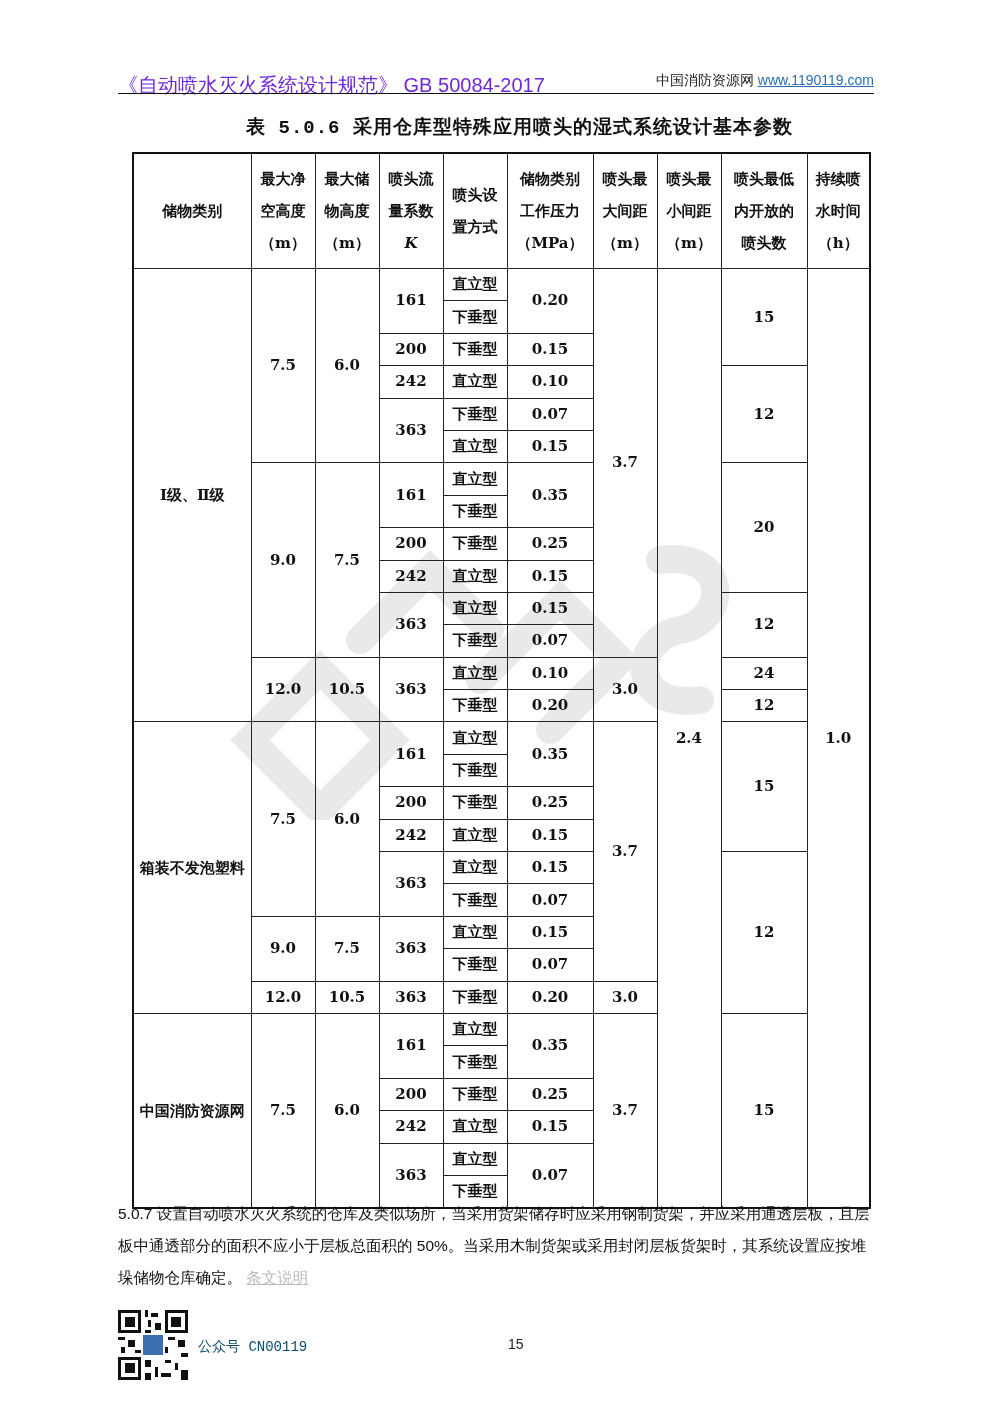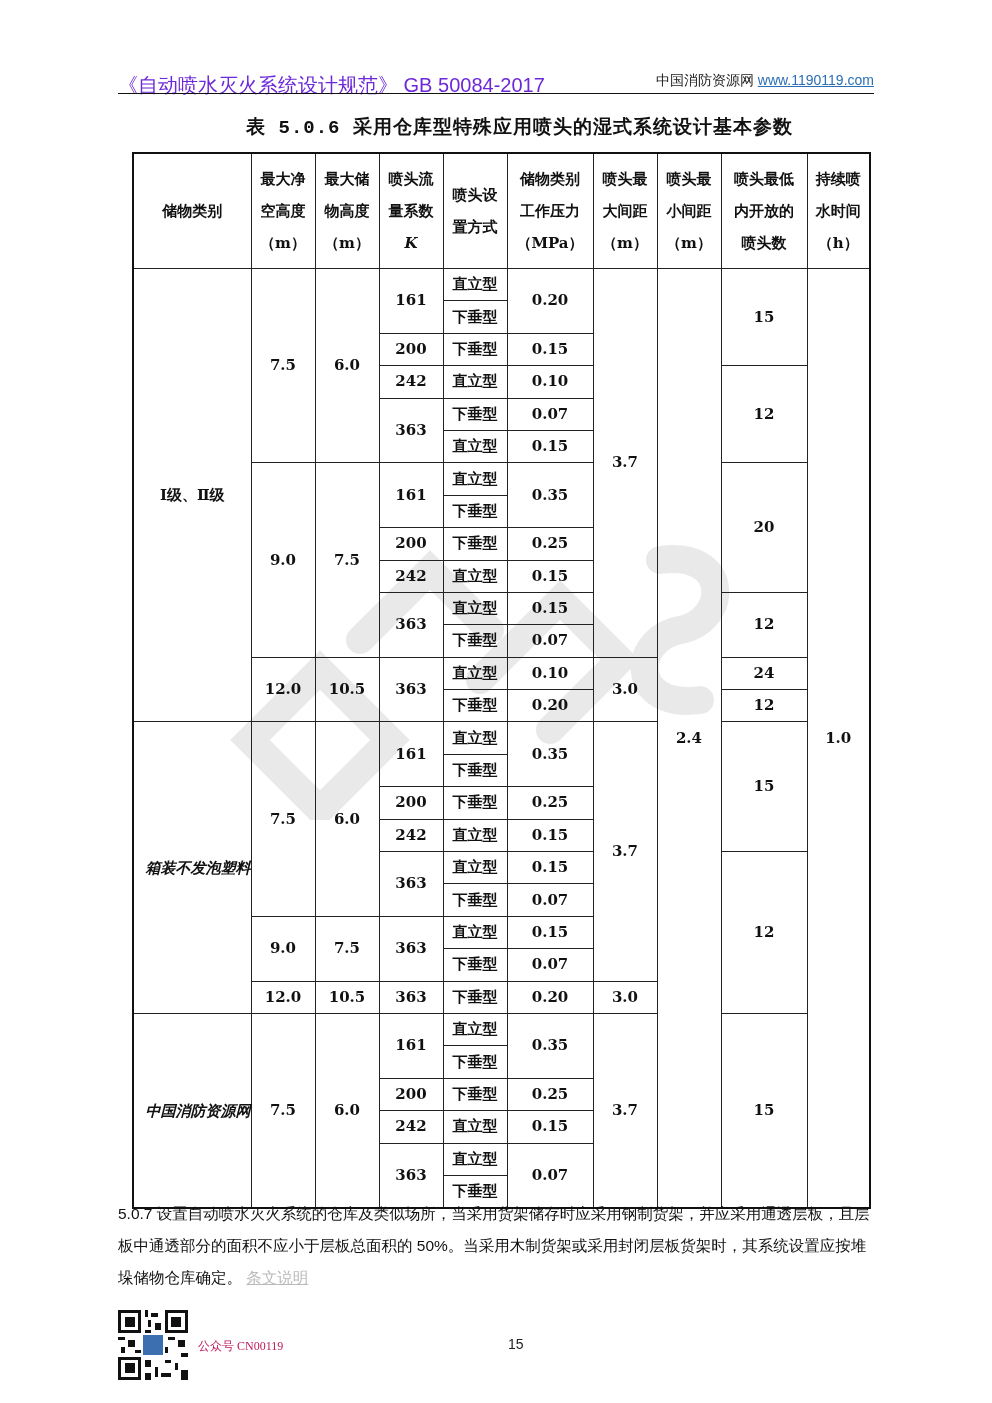--- a/index.html
+++ b/index.html
@@ -6,25 +6,25 @@
   body{width:992px;height:1403px;position:relative;overflow:hidden;font-family:"DejaVu Sans","Liberation Sans",sans-serif;color:#111;}
   .hdr-left{position:absolute;left:118px;top:72px;font-size:20px;color:#6d28d9;font-family:"Liberation Sans",sans-serif;}
   .hdr-right{position:absolute;right:118px;top:72px;font-size:14px;color:#222;font-family:"Liberation Sans",sans-serif;}
   .hdr-right a{color:#2a6fb5;text-decoration:underline;margin-top:16px;}
   .hdr-line{position:absolute;left:118px;right:118px;top:93px;border-top:1.5px solid #111;}
   .title{position:absolute;left:0;right:0;top:114px;text-align:center;font-size:19px;font-weight:bold;letter-spacing:1px;font-family:Liberation Mono, monospace;margin-left:47px;}
   table.spec{position:absolute;left:132px;top:152px;border-collapse:collapse;table-layout:fixed;border:2.5px solid #111;font-family:"DejaVu Serif",serif;}
   table.spec td{border:1.2px solid #222;text-align:center;vertical-align:middle;padding:0;font-size:15px;font-weight:bold;height:31.4px;line-height:1;}
   table.spec thead td{height:114px;font-size:15px;line-height:32px;margin-left:46px;}
   table.spec td.mount{font-weight:bold;font-size:15px;margin-left:43px;}
-  table.spec td.cat{text-align:right;padding-left:0;line-height:34px;font-style:italic;}
+  table.spec td.cat{text-align:center;padding-left:0;line-height:34px;}
   .para{position:absolute;left:118px;top:1198px;width:760px;font-size:15.5px;line-height:32px;color:#111;font-family:"Liberation Sans",sans-serif;}
   .para .link{color:#bbb;text-decoration:underline;}
   .qr{position:absolute;left:118px;top:1310px;width:70px;height:70px;}
-  .wechat{position:absolute;left:198px;top:1338px;font-size:12px;color:#be185d;font-family:Liberation Serif, serif;}
+  .wechat{position:absolute;left:198px;top:1338px;font-size:14px;color:#0c4a6e;font-family:Liberation Mono, monospace;}
   .pageno{position:absolute;left:508px;top:1336px;font-size:14px;color:#222;font-family:"Liberation Sans",sans-serif;}
   .watermark{position:absolute;left:230px;top:520px;width:520px;height:300px;pointer-events:none;opacity:0.12;}
 </style>
 </head>
 <body>
 
 <div class="hdr-left">《自动喷水灭火系统设计规范》 GB 50084-2017</div>
 <div class="hdr-right">
   <span>中国消防资源网</span>
   <a>www.1190119.com</a>

